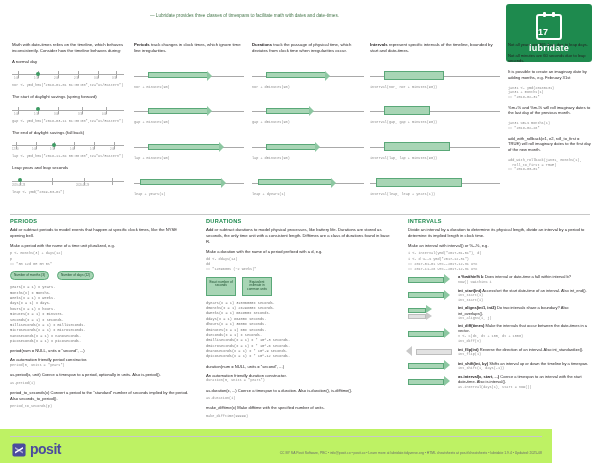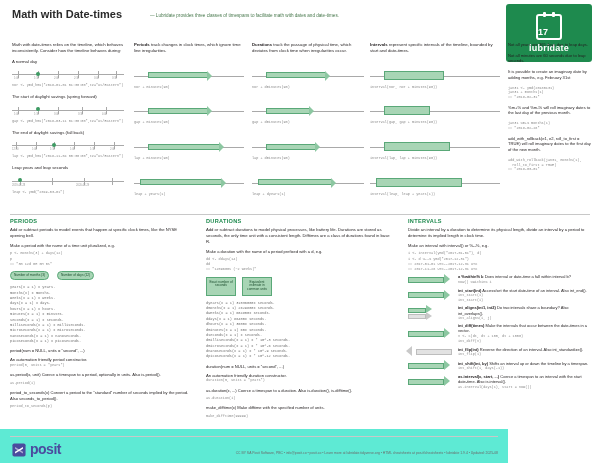--- a/index.html
+++ b/index.html
@@ -116,32 +116,31 @@
   }
   .arrowgfx .shaftgray { position:absolute; left:0; top:3px; height:6px; background:#e2e2e2; border:1px solid #bdbdbd; }
   .arrowtxt { font-size:4.0px; line-height:1.35; }
   .arrowtxt b { font-weight:bold; }
   .gbox {
     width:30px; background:#a8d5b5; border:1px solid #5aa878;
     font-size:3.2px; text-align:center; color:#1c4d2e; padding:3px 2px; line-height:1.15;
   }
 
   
-  .footbar { position:absolute; left:0; bottom:0; width:508px; height:34px; background:#5eead4; }
+  .footbar { position:absolute; left:0; bottom:0; width:552px; height:34px; background:#bef264; }
   .footline { position:absolute; left:10px; right:10px; bottom:26px; height:1px; background:#c8c8c8; }
   .posit { position:absolute; left:30px; bottom:6px; font-size:14px; font-weight:bold; color:#4b4b9e; letter-spacing:-.5px;}
   .positmark { position:absolute; left:12px; bottom:6px; width:14px; height:14px; }
   .foottext { position:absolute; right:10px; bottom:8px; font-size:3.4px; color:#6b6b6b; text-align:right; }
 </style>
 </head>
 <body>
 
 <div class="sheet">
 
-  <div class="title">Math with Date-times</div>
   <div class="subtitle">— Lubridate provides three classes of timespans to facilitate math with dates and date-times.</div>
 
   <div class="logo-box">
     <div class="logo-cal">
       <span>17</span>
     </div>
     <div class="logo-text">lubridate</div>
   </div>
 
   <div class="topcols">

